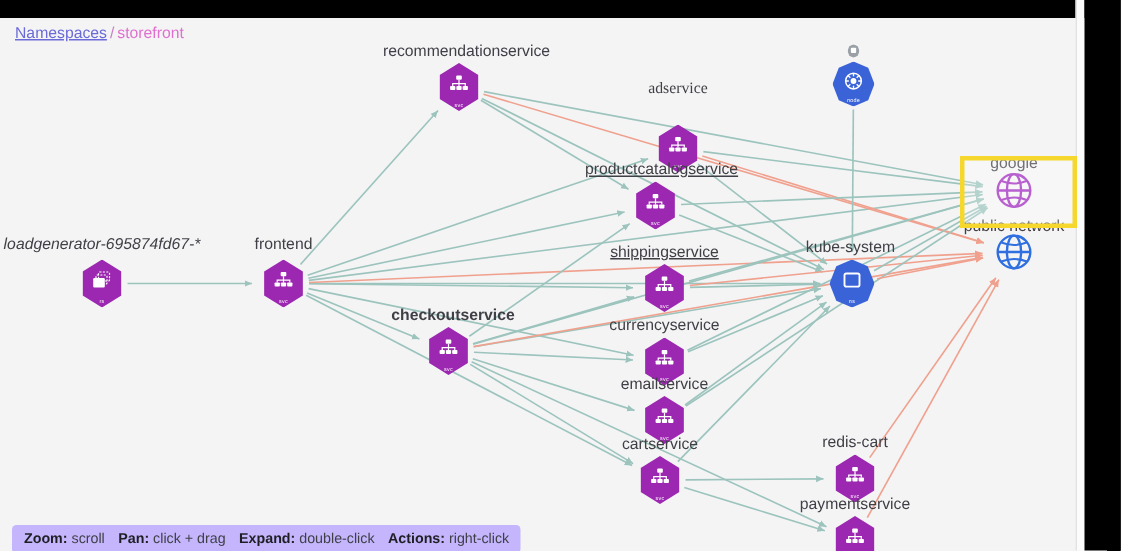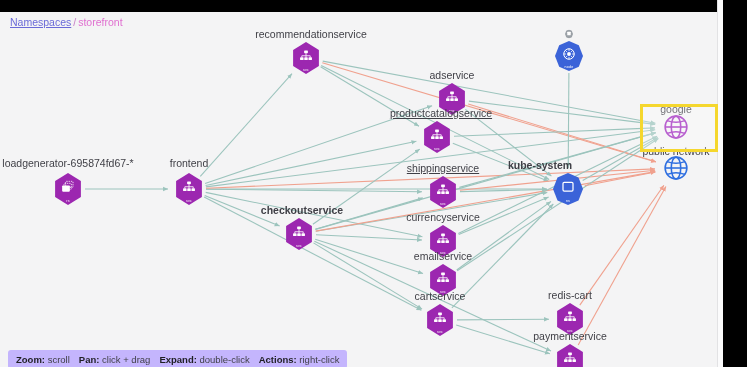--- a/index.html
+++ b/index.html
@@ -177,21 +177,21 @@
         <line x1="451.9" y1="295.8" x2="553.3" y2="192.0" stroke="#9cc4bd" stroke-width="1.1" marker-end="url(#arrow-ok)"></line>
         <line x1="579.8" y1="293.1" x2="663.9" y2="173.2" stroke="#f0a18e" stroke-width="1.1" marker-end="url(#arrow-error)"></line>
         <line x1="578.2" y1="333.1" x2="665.9" y2="174.4" stroke="#f0a18e" stroke-width="1.1" marker-end="url(#arrow-error)"></line>
         <line x1="582.7" y1="168.5" x2="657.8" y2="125.5" stroke="#9cc4bd" stroke-width="1.1" marker-end="url(#arrow-ok)"></line>
         <line x1="584.7" y1="173.8" x2="655.4" y2="160.0" stroke="#f0a18e" stroke-width="1.1" marker-end="url(#arrow-error)"></line>
         <line x1="568.9" y1="61.0" x2="568.2" y2="156.0" stroke="#9cc4bd" stroke-width="1.1" marker-end="url(#arrow-ok)"></line>
       </svg>
     <div id="highlight-box" style="left: 640px; top: 92px; width: 78px; height: 48px; border-color: rgb(245, 215, 46);"></div>
     <div id="node-layer">
         <div class="node" style="left: 0px; top: 0px;">
-          <div class="node-label" style="left: 68px; top: 157px;">loadgenerator-695874fd67-*</div>
+          <div class="node-label" style="left: 68px; top: 157px; font-style: italic;">loadgenerator-695874fd67-*</div>
           <div class="node-shape hex rs-node" style="left: 68px; top: 177px;">
             <div class="glyph">
               <svg viewBox="0 0 24 24" width="16" height="16" style="position:absolute;left:50%;top:44%;transform:translate(-50%,-50%)">
                 <rect x="8.5" y="3.5" width="11" height="9" rx="1" fill="none" stroke="#fff" stroke-width="1.2" stroke-dasharray="2 1.4"></rect>
                 <rect x="6" y="6.5" width="11" height="9" rx="1" fill="none" stroke="#fff" stroke-width="1.2" stroke-dasharray="2 1.4"></rect>
                 <rect x="3.2" y="9.6" width="11.6" height="9.4" rx="1.2" fill="#fff"></rect>
               </svg>
               <div class="sub">rs</div>
             </div>
           </div>
@@ -220,21 +220,21 @@
                 <rect x="2.5" y="14" width="5.6" height="4.4" rx="1" fill="#fff"></rect>
                 <rect x="9.2" y="14" width="5.6" height="4.4" rx="1" fill="#fff"></rect>
                 <rect x="15.9" y="14" width="5.6" height="4.4" rx="1" fill="#fff"></rect>
                 <path d="M12 7.4 V10.6 M5.3 14 V11.6 H18.7 V14 M12 10.6 V14" stroke="#fff" stroke-width="1.3" fill="none"></path>
               </svg>
               <div class="sub">svc</div>
             </div>
           </div>
         </div>
         <div class="node" style="left: 0px; top: 0px;">
-          <div class="node-label" style="left: 452px; top: 69px;">adservice</div>
+          <div class="node-label" style="left: 452px; top: 54px; font-family: Liberation Serif, serif;">adservice</div>
           <div class="node-shape hex svc-node" style="left: 452px; top: 87px;">
             <div class="glyph">
               <svg viewBox="0 0 24 24" width="15" height="15" style="position:absolute;left:50%;top:44%;transform:translate(-50%,-50%)">
                 <rect x="9" y="3" width="6" height="4.4" rx="1" fill="#fff"></rect>
                 <rect x="2.5" y="14" width="5.6" height="4.4" rx="1" fill="#fff"></rect>
                 <rect x="9.2" y="14" width="5.6" height="4.4" rx="1" fill="#fff"></rect>
                 <rect x="15.9" y="14" width="5.6" height="4.4" rx="1" fill="#fff"></rect>
                 <path d="M12 7.4 V10.6 M5.3 14 V11.6 H18.7 V14 M12 10.6 V14" stroke="#fff" stroke-width="1.3" fill="none"></path>
               </svg>
               <div class="sub">svc</div>
@@ -355,21 +355,21 @@
                 <rect x="2.5" y="14" width="5.6" height="4.4" rx="1" fill="#fff"></rect>
                 <rect x="9.2" y="14" width="5.6" height="4.4" rx="1" fill="#fff"></rect>
                 <rect x="15.9" y="14" width="5.6" height="4.4" rx="1" fill="#fff"></rect>
                 <path d="M12 7.4 V10.6 M5.3 14 V11.6 H18.7 V14 M12 10.6 V14" stroke="#fff" stroke-width="1.3" fill="none"></path>
               </svg>
               <div class="sub">svc</div>
             </div>
           </div>
         </div>
         <div class="node" style="left: 0px; top: 0px;">
-          <div class="node-label" style="left: 540px; top: 159px; font-weight: bold;">kube-system</div>
+          <div class="node-label" style="left: 567px; top: 159px;">kube-system</div>
           <div class="node-shape oct ns-node" style="left: 568px; top: 177px;">
             <div class="glyph">
               <svg viewBox="0 0 24 24" width="15" height="15" style="position:absolute;left:50%;top:44%;transform:translate(-50%,-50%)">
                 <rect x="4" y="4.5" width="16" height="14" rx="2" fill="none" stroke="#fff" stroke-width="2"></rect>
               </svg>
               <div class="sub">ns</div>
             </div>
           </div>
         </div>
         <div class="node" style="left: 0px; top: 0px;">

